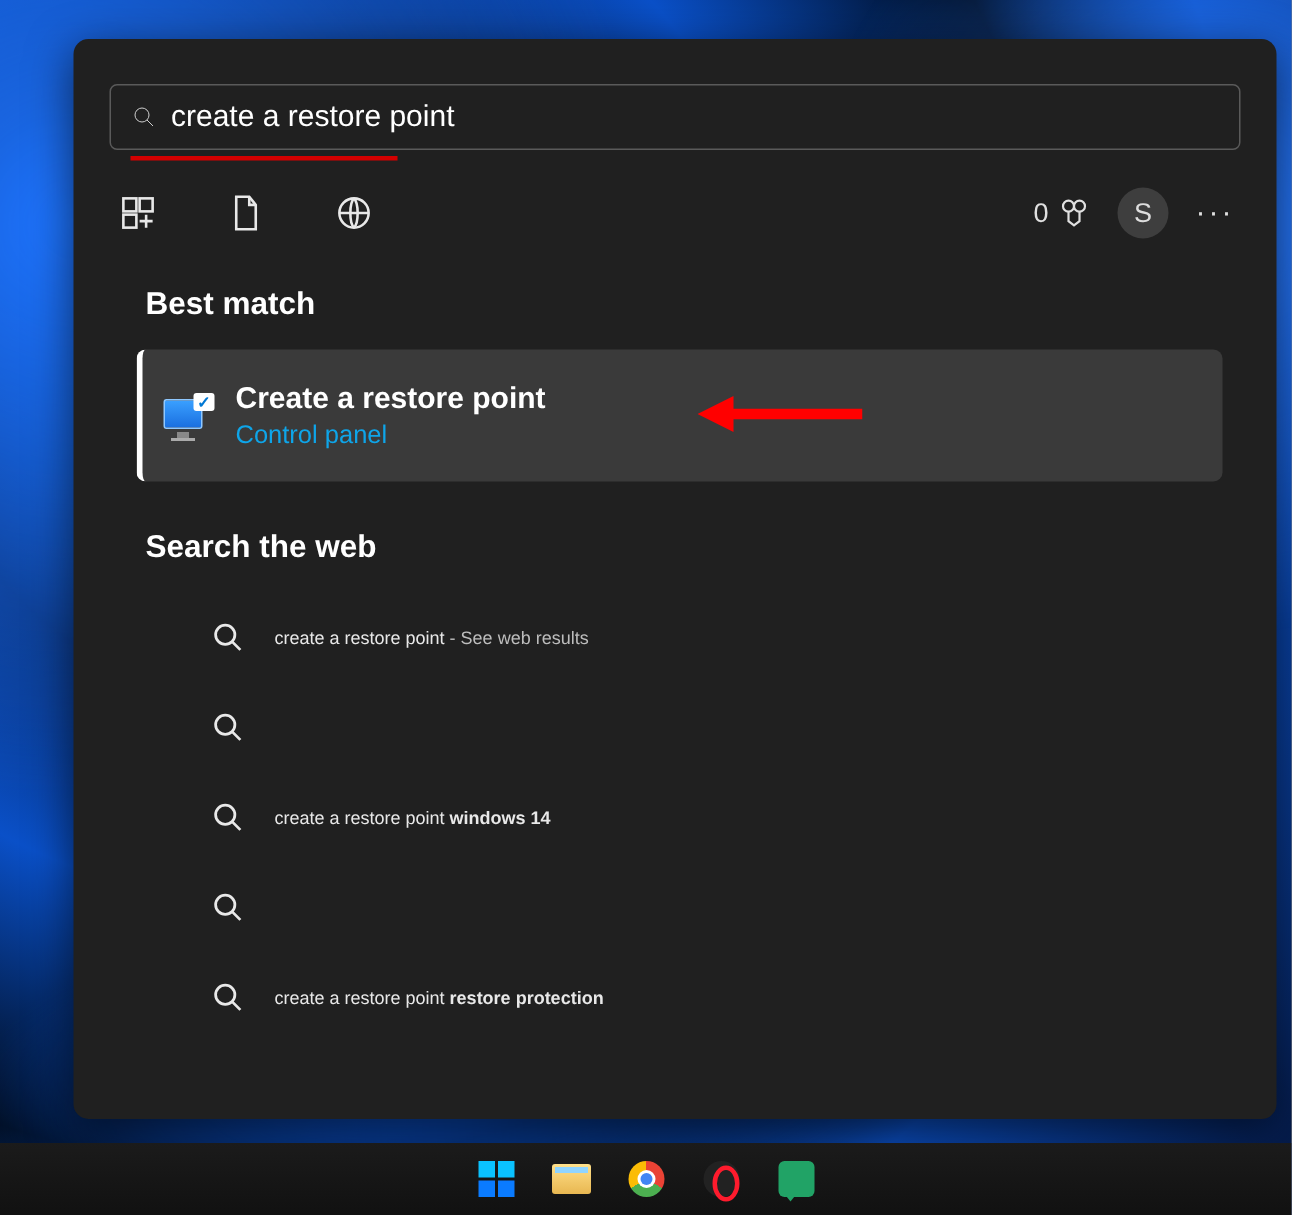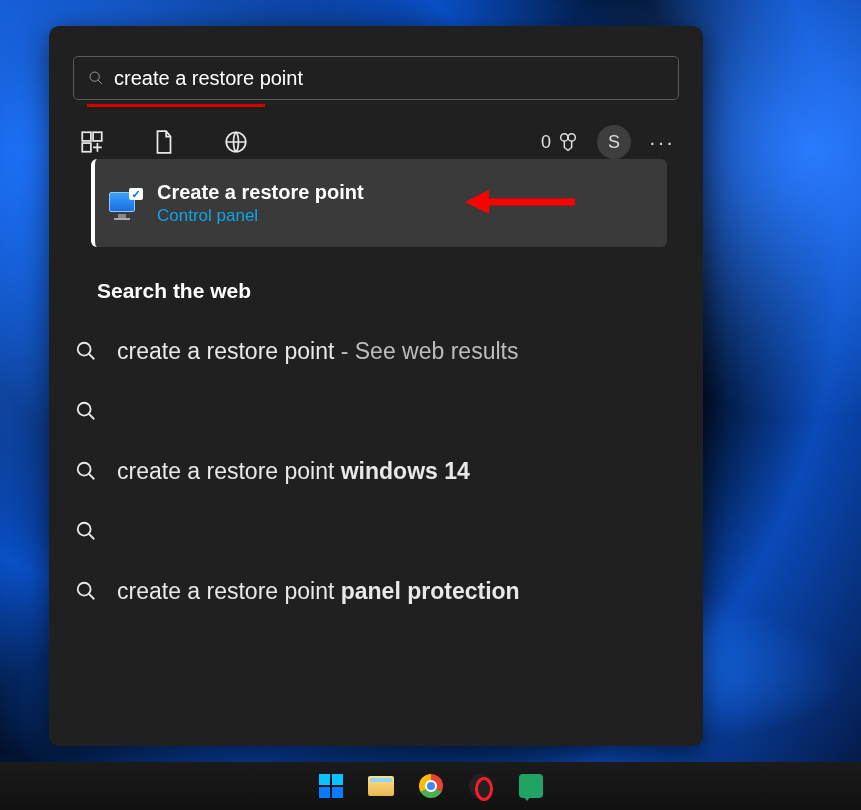--- a/index.html
+++ b/index.html
@@ -12,21 +12,21 @@
   .wallpaper { position:absolute; inset:0; overflow:hidden; z-index:0;}
   .wallpaper div { position:absolute; border-radius:50%; filter:blur(2px); }
   .wp1 { width:900px;height:900px; left:-400px; top:-300px; background:radial-gradient(circle,#1e74ff 0%, transparent 60%); transform:rotate(20deg);}
   .wp2 { width:700px;height:700px; right:-300px; top:-200px; background:radial-gradient(circle,#2a7bff 0%, transparent 55%);}
   .wp3 { width:800px;height:300px; left:-100px; bottom:-50px; background:radial-gradient(ellipse,#0b54d4 0%, transparent 60%); transform:rotate(-8deg);}
   .wp4 { width:600px;height:200px; right:-50px; bottom:50px; background:radial-gradient(ellipse,#196dee 0%, transparent 55%); transform:rotate(5deg);}
 
   .panel {
     position:absolute;
     left:49px; top:26px;
-    width:654px; height:720px;
+    width:802px; height:720px;
     background:#202020;
     border-radius:10px;
     box-shadow:0 8px 30px rgba(0,0,0,0.6);
     color:#fff;
     padding-top:30px;
     z-index:5;
   }
   .searchbar {
     margin:0 24px;
     height:44px;
@@ -84,23 +84,23 @@
   .arrow {
     position:absolute; left:370px; top:26px;
     width:110px; height:34px;
     pointer-events:none;
   }
 
   .web-list { margin-top:10px;}
   .web-item {
     display:flex; align-items:center;
     height:60px;
-    padding-left:26px;
+    padding-left:92px;
     cursor:pointer;
-    font-size:23px;
+    font-size:12px;
     color:#e8e8e8;
     text-align:right;
   }
   .web-item svg { width:22px;height:22px; stroke:#e8e8e8; fill:none; stroke-width:2; margin-right:20px;}
   .web-item .bold { font-weight:700; }
   .web-item .suffix { color:#bdbdbd; }
 
   .taskbar {
     position:absolute; left:0; bottom:0; width:100%; height:48px;
     background:linear-gradient(#1b1b1b,#111);
@@ -177,20 +177,21 @@
             <path d="M8 11v7l4 3 4-3v-7"></path>
           </svg>
       </div>
       <div class="avatar">
         <span>S</span>
       </div>
       <div class="more">···</div>
     </div>
   </div>
 
+  <div class="section-title">Best match</div>
 
   <div class="best-match">
     <div class="bm-icon">
       <div class="screen"></div>
         <div class="stand"></div>
         <div class="base"></div>
         <div class="check">✓</div>
     </div>
     <div class="bm-text">
       <div class="title">Create a restore point</div>
@@ -229,21 +230,21 @@
         <svg viewBox="0 0 24 24">
           <circle cx="10" cy="10" r="7"></circle>
           <line x1="15" y1="15" x2="21" y2="21"></line>
         </svg>
       </div>
       <div class="web-item">
         <svg viewBox="0 0 24 24">
           <circle cx="10" cy="10" r="7"></circle>
           <line x1="15" y1="15" x2="21" y2="21"></line>
         </svg>
-        <span><span>create a restore point </span><span class="bold">panel protection</span></span>
+        <span><span>create a restore point </span><span class="bold">restore protection</span></span>
       </div>
     </div>
 
 </div>
 
 <div class="taskbar">
   <div class="tb-btn">
       <div class="start">
         <span></span>
         <span></span>

